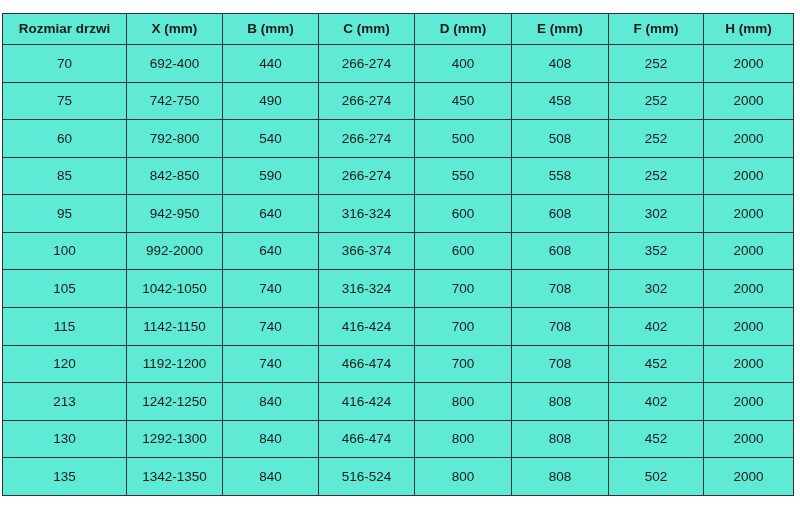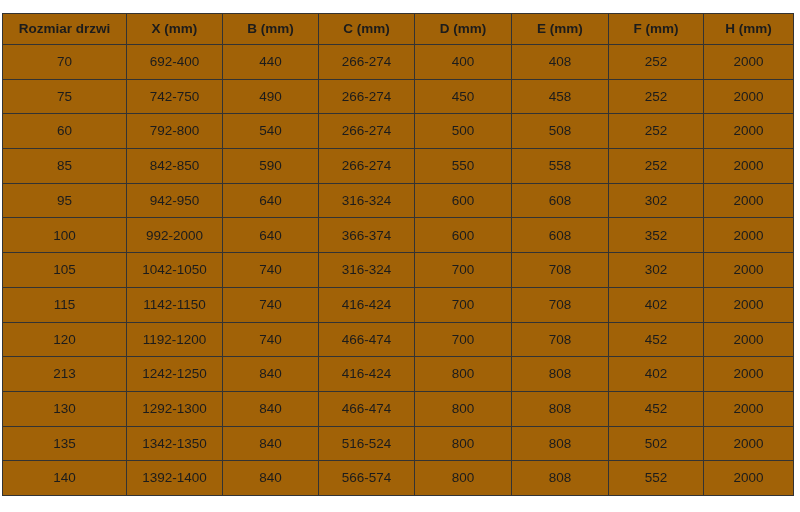--- a/index.html
+++ b/index.html
@@ -13,21 +13,21 @@
   .spec-table-wrap {
     position: absolute;
     left: 2px;
     top: 13px;
   }
   table.spec-table {
     border-collapse: collapse;
     table-layout: fixed;
     width: 791px;
     height: 483px;
-    background: #a16207;
+    background: #5eead4;
   }
   table.spec-table th,
   table.spec-table td {
     border: 1px solid #333333;
     text-align: center;
     vertical-align: middle;
     padding: 0 2px;
     color: #1c1c1c;
     font-size: 13.5px;
     line-height: 1;
@@ -184,25 +184,15 @@
         <tr>
           <td>135</td>
           <td>1342-1350</td>
           <td>840</td>
           <td>516-524</td>
           <td>800</td>
           <td>808</td>
           <td>502</td>
           <td>2000</td>
         </tr>
-        <tr>
-          <td>140</td>
-          <td>1392-1400</td>
-          <td>840</td>
-          <td>566-574</td>
-          <td>800</td>
-          <td>808</td>
-          <td>552</td>
-          <td>2000</td>
-        </tr>
       </tbody>
   </table>
 </div>
 
 </body></html>

